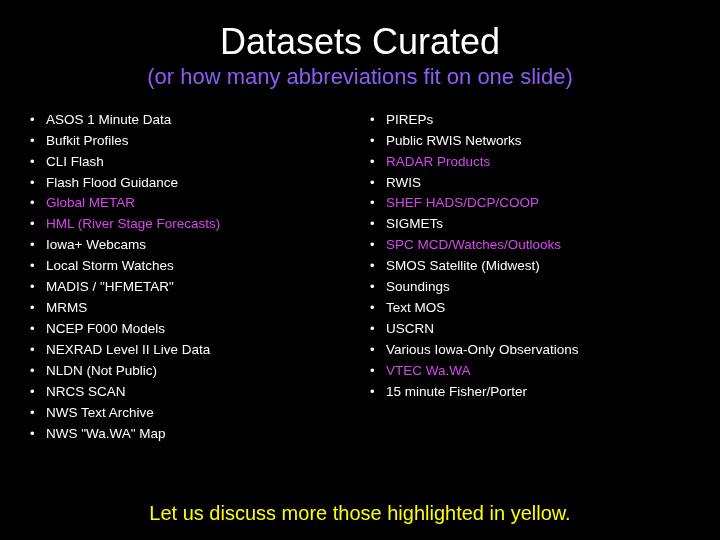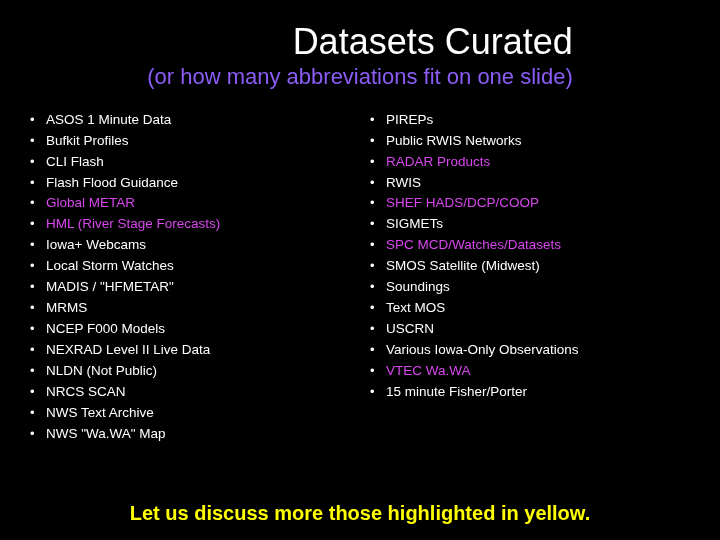--- a/index.html
+++ b/index.html
@@ -9,21 +9,21 @@
       font-family: 'Segoe UI', Arial, sans-serif;
       width: 720px;
       height: 540px;
       overflow: hidden;
       display: flex;
       flex-direction: column;
       align-items: center;
       padding: 20px 30px 15px 30px;
     }
     .title-block {
-      text-align: right;
+      text-align: center;
       margin-bottom: 18px;
     }
     .main-title {
       font-size: 36px;
       font-weight: normal;
       color: #fff;
       line-height: 1.2;
     }
     .sub-title {
       font-size: 22px;
@@ -61,21 +61,20 @@
       flex: 1;
     }
     .yellow {
       color: #d946ef;
     }
     .footer {
       text-align: right;
       font-size: 20px;
       color: #ffff00;
       margin-top: 4px;
-      font-weight: bold;
     }
   </style>
 </head>
 <body>
 
 <div class="title-block">
   <div class="main-title">Datasets Curated</div>
   <div class="sub-title">(or how many abbreviations fit on one slide)</div>
 </div>
 
@@ -166,21 +165,21 @@
       <div class="list-item">
         <span class="bullet">•</span>
         <span class="item-text yellow">SHEF HADS/DCP/COOP</span>
       </div>
       <div class="list-item">
         <span class="bullet">•</span>
         <span class="item-text ">SIGMETs</span>
       </div>
       <div class="list-item">
         <span class="bullet">•</span>
-        <span class="item-text yellow">SPC MCD/Watches/Datasets</span>
+        <span class="item-text yellow">SPC MCD/Watches/Outlooks</span>
       </div>
       <div class="list-item">
         <span class="bullet">•</span>
         <span class="item-text ">SMOS Satellite (Midwest)</span>
       </div>
       <div class="list-item">
         <span class="bullet">•</span>
         <span class="item-text ">Soundings</span>
       </div>
       <div class="list-item">

